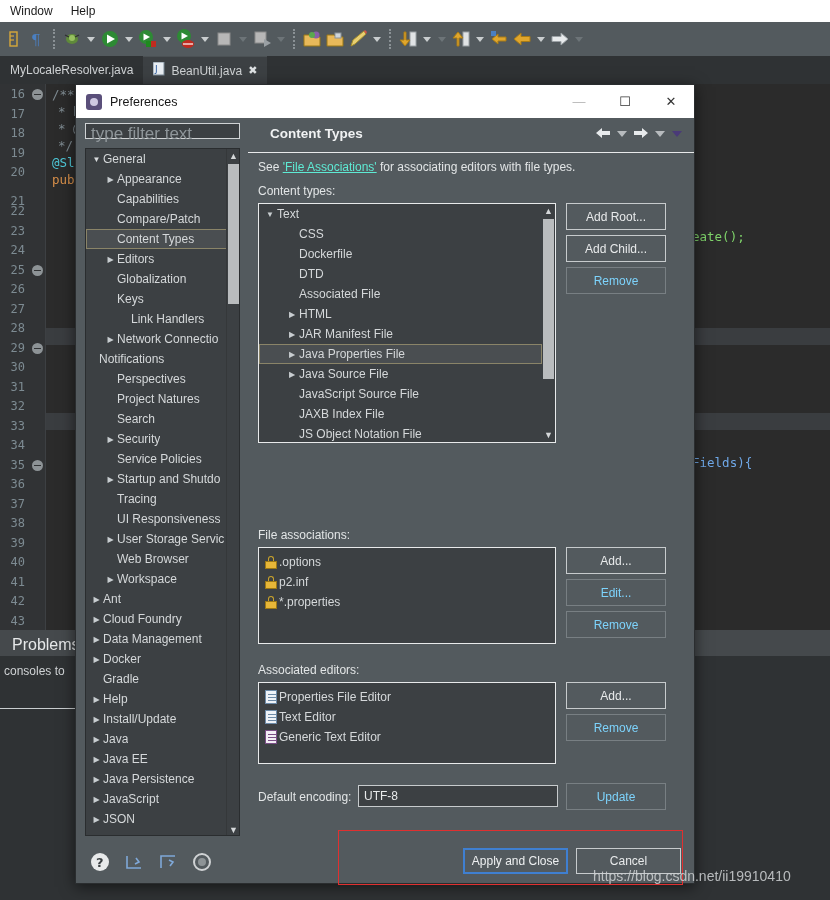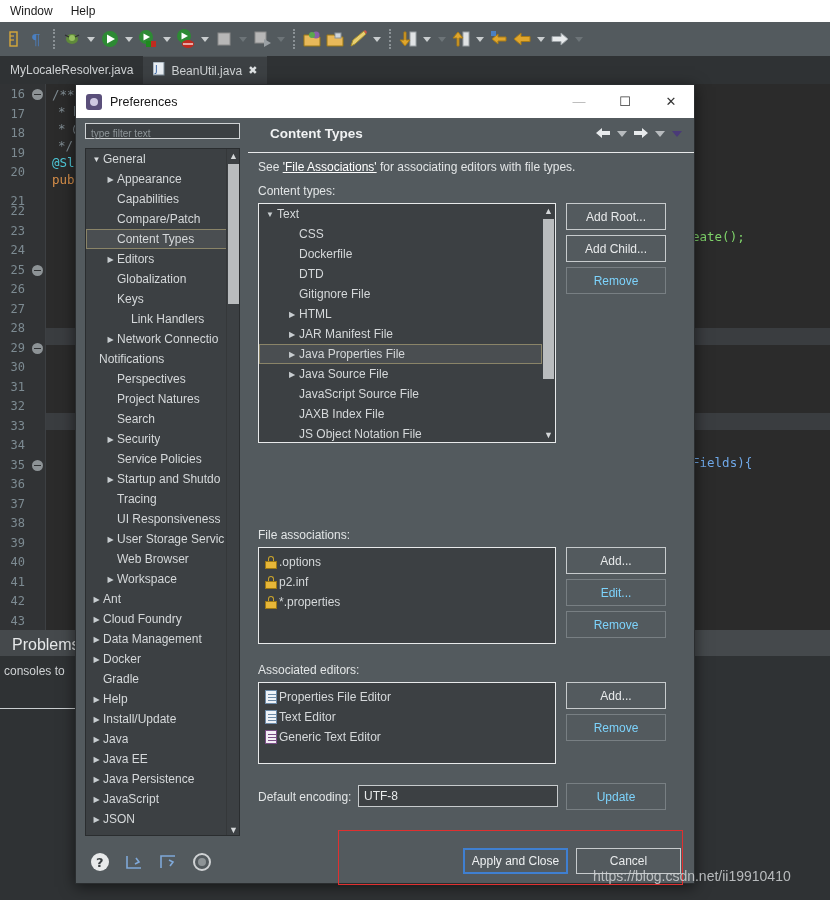--- a/index.html
+++ b/index.html
@@ -114,21 +114,21 @@
     color:#333; font-size:13px;
   }
   .wbtn.dim { color:#b6b6b6; }
 
   .dlg-body { position:absolute; left:0; top:33px; width:618px; height:765px; }
 
   
   .filter-box {
     position:absolute; left:9px; top:5px; width:155px; height:16px;
     background:#3c4043; border:1px solid #cfd2d4; color:#8e9599;
-    font-size:10px; padding:2px 5px; line-height:16px;
+    font-size:17px; padding:2px 5px; line-height:16px;
   }
   .nav-tree {
     position:absolute; left:9px; top:30px; width:155px; height:688px;
     background:#3c4043; border:1px solid #2a2d2f; overflow:hidden;
   }
   .nav-item {
     position:relative; height:20px; display:flex; align-items:center;
     font-size:12px; color:#d5d8da; white-space:nowrap;
   }
   .nav-item.sel { background:#4a4e51; outline:1px solid #8a8468; outline-offset:-1px; }
@@ -157,21 +157,21 @@
   .tri-dn { width:14px; height:18px; position:relative; }
   .tri-dn::after {
     content:""; position:absolute; left:2px; top:7px;
     border-left:5px solid transparent; border-right:5px solid transparent;
     border-top:6px solid #b7bbbe;
   }
   .tri-dn.purple::after { border-top-color:#4a3a78; }
   .ct-rule { position:absolute; left:0; top:34px; width:446px; height:1px; background:#e8eaeb; }
 
   .ct-see { position:absolute; left:10px; top:42px; font-size:12px; color:#e2e5e6; }
-  .ct-see a { color:#ffffff; text-decoration:underline; }
+  .ct-see a { color:#5eead4; text-decoration:underline; }
 
   .lbl { position:absolute; font-size:12px; color:#e2e5e6; }
 
   .listbox {
     position:absolute; background:#3c4043; border:1px solid #e8eaeb; overflow:hidden;
   }
   .lb-row { position:relative; height:20px; display:flex; align-items:center; font-size:12px; color:#d5d8da; }
   .lb-row.sel { background:#4a4e51; outline:1px solid #8a8468; outline-offset:-1px; }
   .lb-tw { width:14px; text-align:center; font-size:8px; color:#c8cdd0; flex:0 0 14px; }
   .lb-ic { width:16px; flex:0 0 16px; display:flex; align-items:center; justify-content:center; }
@@ -625,21 +625,21 @@
               <div class="lb-row" style="padding-left: 26px;">
                 <span class="lb-tw"></span>
                 <span>Dockerfile</span>
               </div>
               <div class="lb-row" style="padding-left: 26px;">
                 <span class="lb-tw"></span>
                 <span>DTD</span>
               </div>
               <div class="lb-row" style="padding-left: 26px;">
                 <span class="lb-tw"></span>
-                <span>Gitignore File</span>
+                <span>Associated File</span>
               </div>
               <div class="lb-row" style="padding-left: 26px;">
                 <span class="lb-tw">▶</span>
                 <span>HTML</span>
               </div>
               <div class="lb-row" style="padding-left: 26px;">
                 <span class="lb-tw">▶</span>
                 <span>JAR Manifest File</span>
               </div>
               <div class="lb-row sel" style="padding-left: 26px;">

